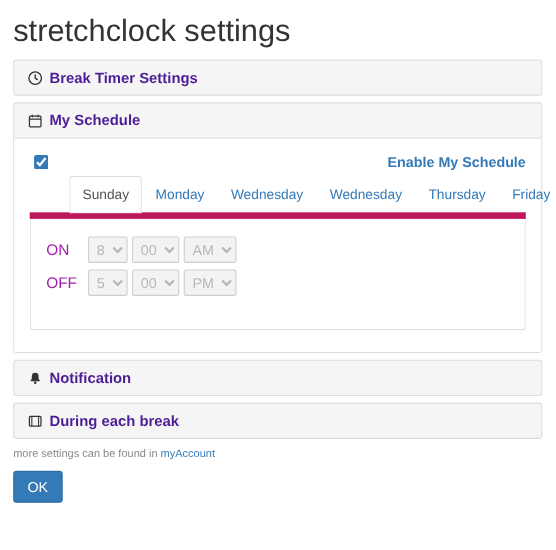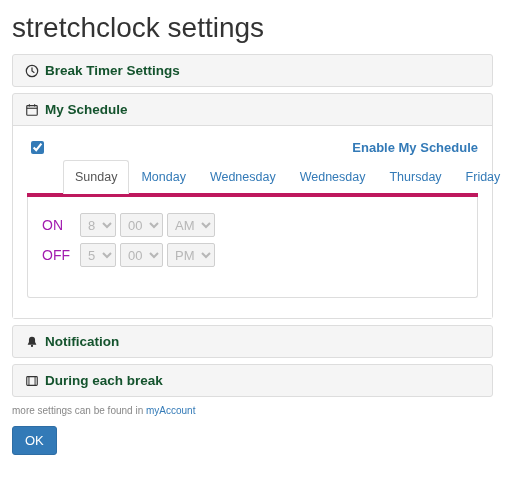--- a/index.html
+++ b/index.html
@@ -24,21 +24,21 @@
     margin-bottom: 6px;
     background: #f5f5f5;
   }
   .panel-heading {
     padding: 8px 12px;
     font-weight: 700;
     display: flex;
     align-items: center;
     gap: 6px;
     font-size: 13.5px;
-    color: #14532d;
+    color: #4c1d95;
   }
   .panel-body {
     background: #fff;
     border-top: 1px solid #ddd;
     padding: 12px 14px 20px 14px;
   }
   .check-row {
     display: flex;
     align-items: center;
     gap: 5px;
@@ -49,21 +49,21 @@
     accent-color: #337ab7;
     width:13px; height:13px;
   }
   .enable-label {
     color: #337ab7;
     font-weight: 700;
     font-size: 13px;
   }
   .tabs {
     display: flex;
-    border-bottom: 4px solid #be185d;
+    border-bottom: 6px solid #be185d;
     margin-bottom: 0;
     padding-left: 36px;
   }
   .tab {
     padding: 9px 11px;
     font-size: 12.5px;
     color: #337ab7;
     cursor: pointer;
     border: 1px solid transparent;
     border-bottom: none;

